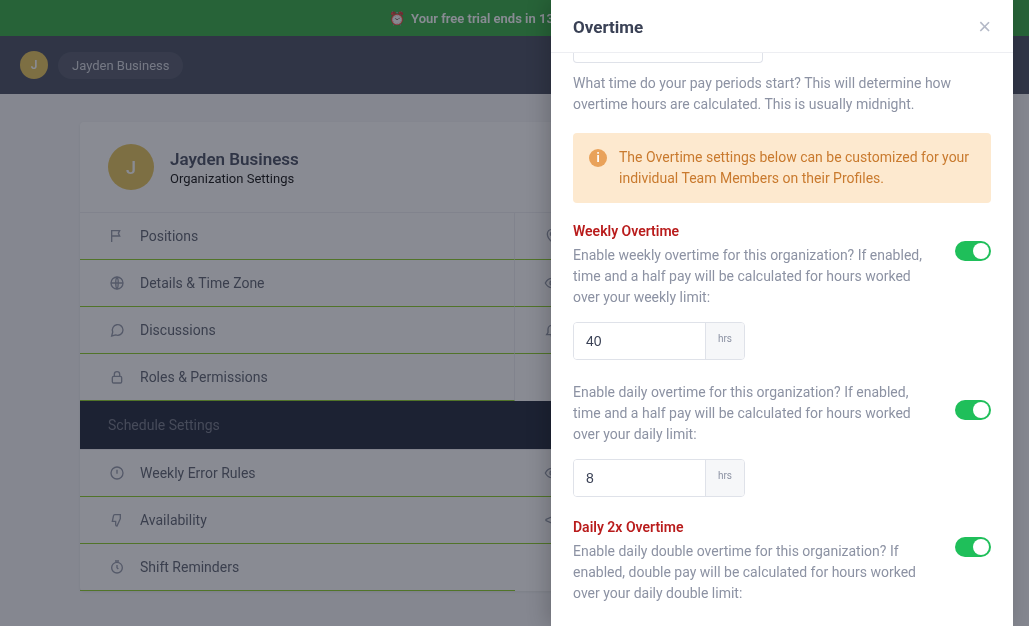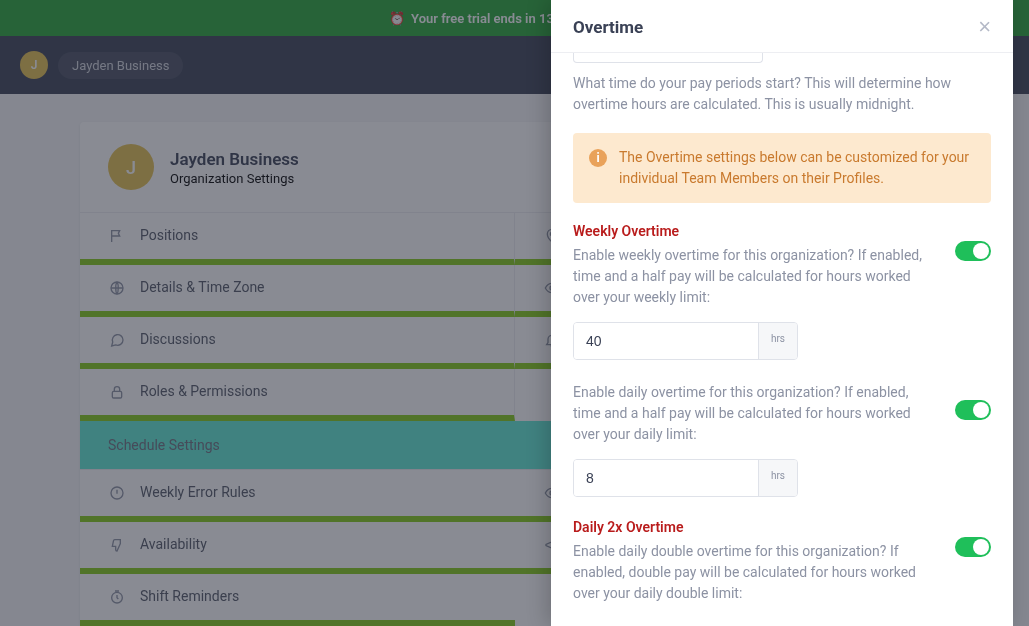--- a/index.html
+++ b/index.html
@@ -95,39 +95,39 @@
     .org-title { font-size: 17px; font-weight: 600; color: #3a4155; }
     .org-subtitle { font-size: 13px; color: #000000; margin-top: 2px; }
 
     .settings-grid {
       display: grid;
       grid-template-columns: 1fr 1fr;
       border-top: 1px solid #edeef2;
     }
     .settings-cell {
       display: flex;
-      align-items: flex-start;
+      align-items: center;
       gap: 14px;
       padding: 14px 28px;
-      border-bottom: 6px solid #84cc16;
+      border-bottom: 1px solid #84cc16;
       color: #525866;
       font-size: 14px;
     }
     .settings-cell:nth-child(odd) { border-right: 1px solid #edeef2; }
     .cell-icon {
       width: 18px;
       height: 18px;
       display: flex;
       align-items: center;
       justify-content: center;
       color: #8c92a3;
     }
     .section-header {
       grid-column: 1 / -1;
-      background: #5eead4;
+      background: #0f172a;
       padding: 16px 28px;
       font-size: 14px;
       color: #6b7180;
       border-bottom: 1px solid #edeef2;
     }
 
     
     .scrim {
       position: absolute;
       inset: 0;
@@ -251,21 +251,21 @@
       top: 2px;
       width: 16px;
       height: 16px;
       background: #fff;
       border-radius: 50%;
     }
 
     .input-group {
       display: flex;
       margin-top: 14px;
-      width: 225px;
+      width: 172px;
       border: 1px solid #dfe2e9;
       border-radius: 4px;
       overflow: hidden;
     }
     .input-group input {
       flex: 1;
       border: none;
       padding: 10px 12px;
       font-size: 14px;
       color: #3a4155;

